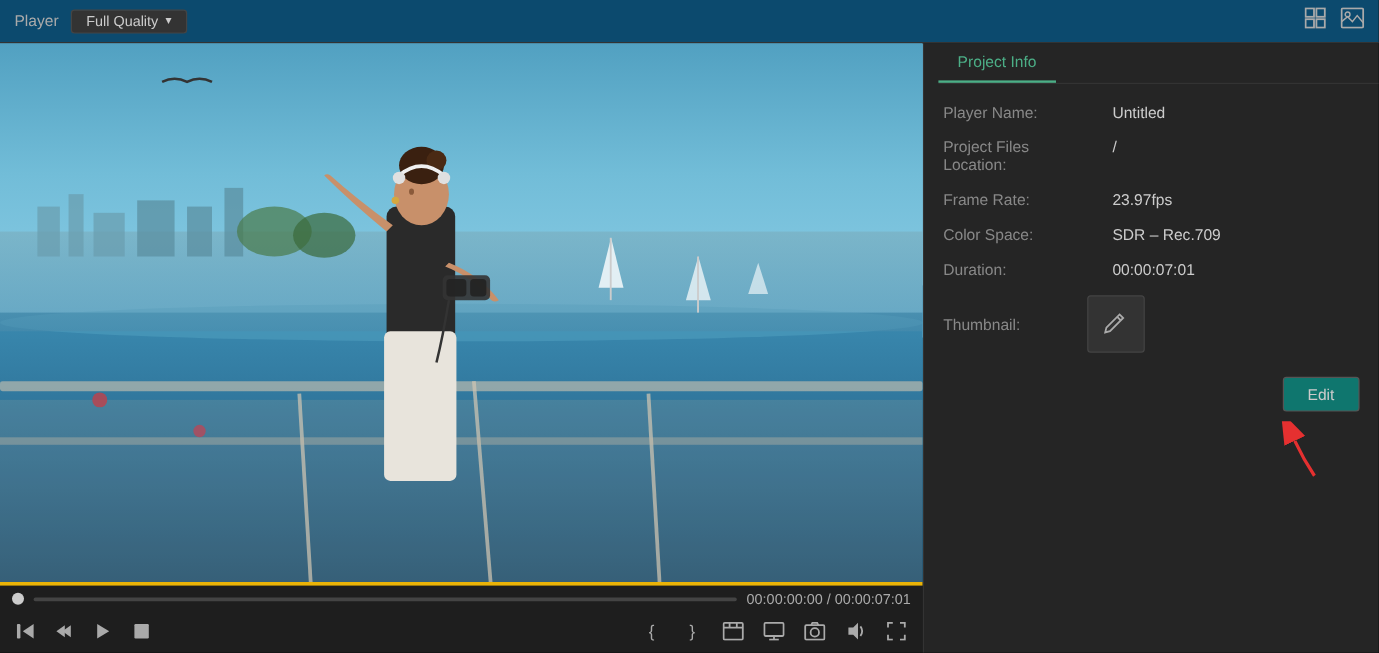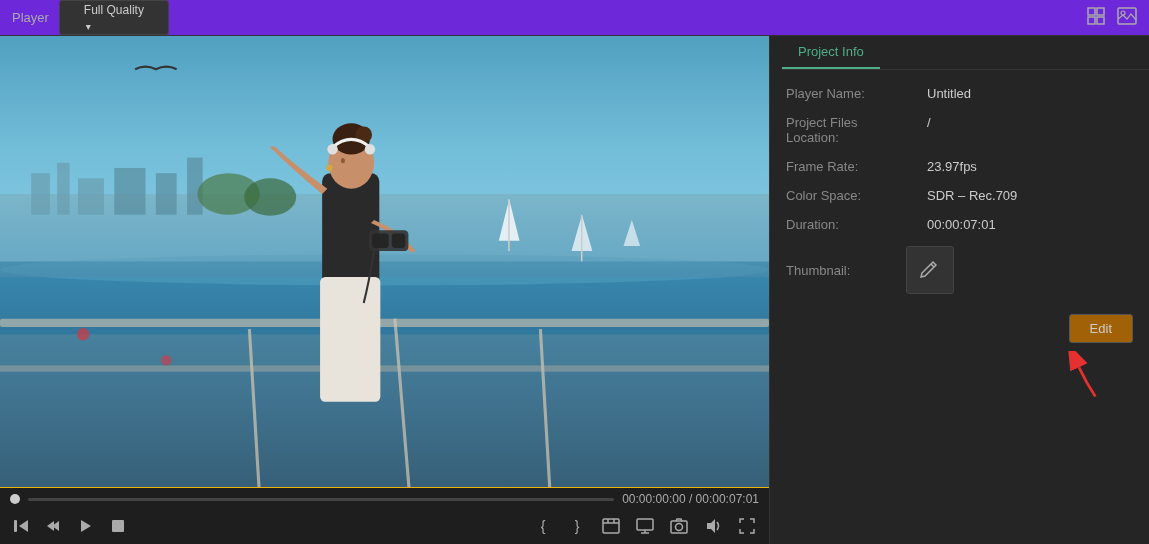--- a/index.html
+++ b/index.html
@@ -12,42 +12,41 @@
       height: 544px;
       overflow: hidden;
       display: flex;
       flex-direction: column;
     }
 
     
     .top-bar {
       display: flex;
       align-items: center;
-      background: #6d28d9;
+      background: #0c4a6e;
       padding: 5px 12px;
       border-bottom: 1px solid #333;
       height: 36px;
       gap: 10px;
     }
     .top-bar-label {
       color: #aaa;
       font-size: 13px;
     }
     .quality-select {
       background: #333;
       border: 1px solid #444;
       color: #ccc;
-      padding: 2px 24px;
+      padding: 2px 12px;
       font-size: 12px;
       border-radius: 3px;
       display: flex;
       align-items: flex-start;
       gap: 4px;
       cursor: pointer;
-      flex-direction: column;
     }
     .top-bar-right {
       margin-left: auto;
       display: flex;
       gap: 12px;
       align-items: center;
     }
     .top-icon-btn {
       color: #aaa;
       cursor: pointer;
@@ -94,21 +93,21 @@
     .scene-water {
       position: absolute;
       bottom: 0; left: 0; right: 0;
       height: 55%;
       background: linear-gradient(180deg, #3a8ab0 0%, #2d7a9e 30%, #256a8c 60%, #1e5a7a 100%);
     }
 
     
     .control-bar {
       background: #1e1e1e;
-      border-top: 1px solid #eab308;
+      border-top: 3px solid #eab308;
     }
 
     .progress-row {
       display: flex;
       align-items: center;
       padding: 4px 10px;
       gap: 8px;
     }
 
     .progress-dot {
@@ -243,21 +242,21 @@
     }
 
     .edit-btn-row {
       display: flex;
       justify-content: flex-end;
       margin-top: 10px;
       position: relative;
     }
 
     .edit-btn {
-      background: #a16207;
+      background: #0f766e;
       border: 1px solid #555;
       color: #ccc;
       padding: 6px 20px;
       border-radius: 3px;
       cursor: pointer;
       font-size: 13px;
       text-align: center;
     }
 
     

